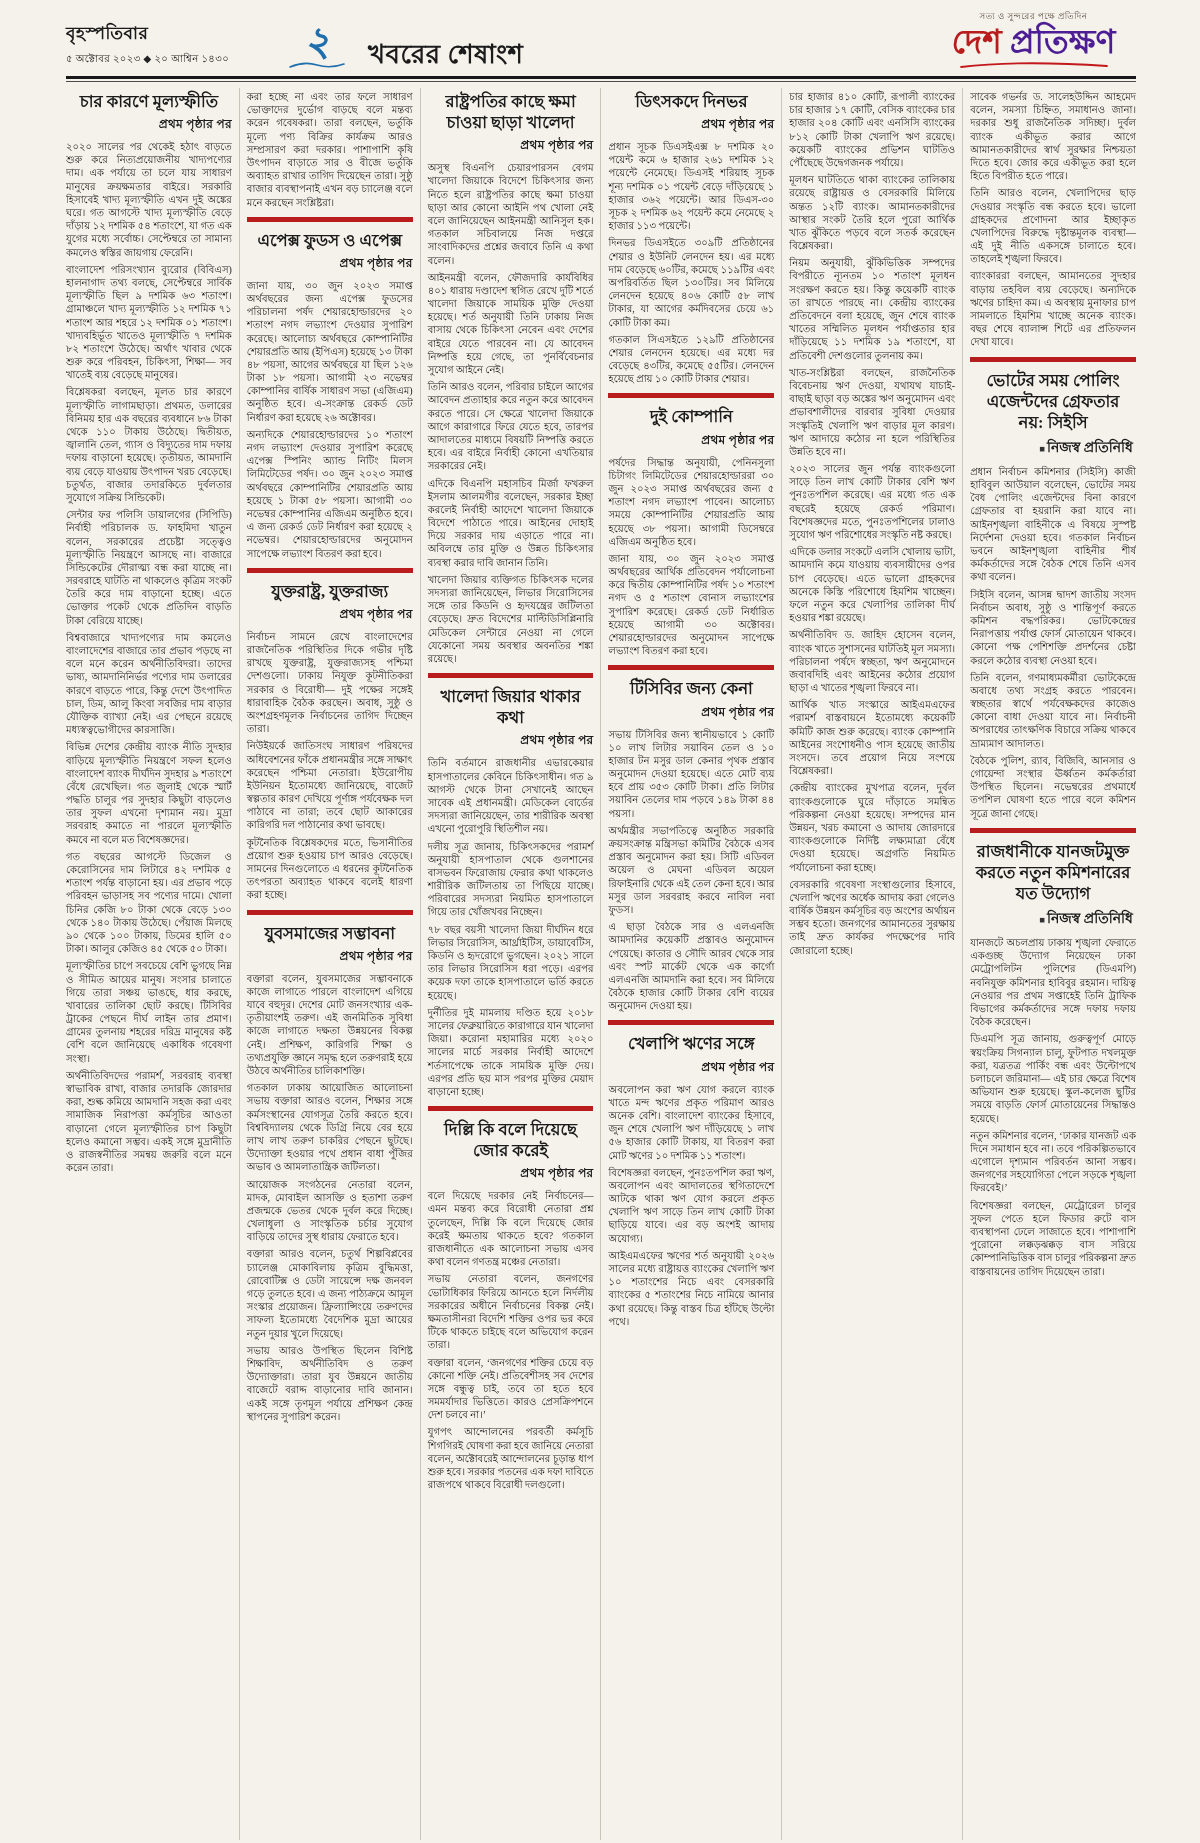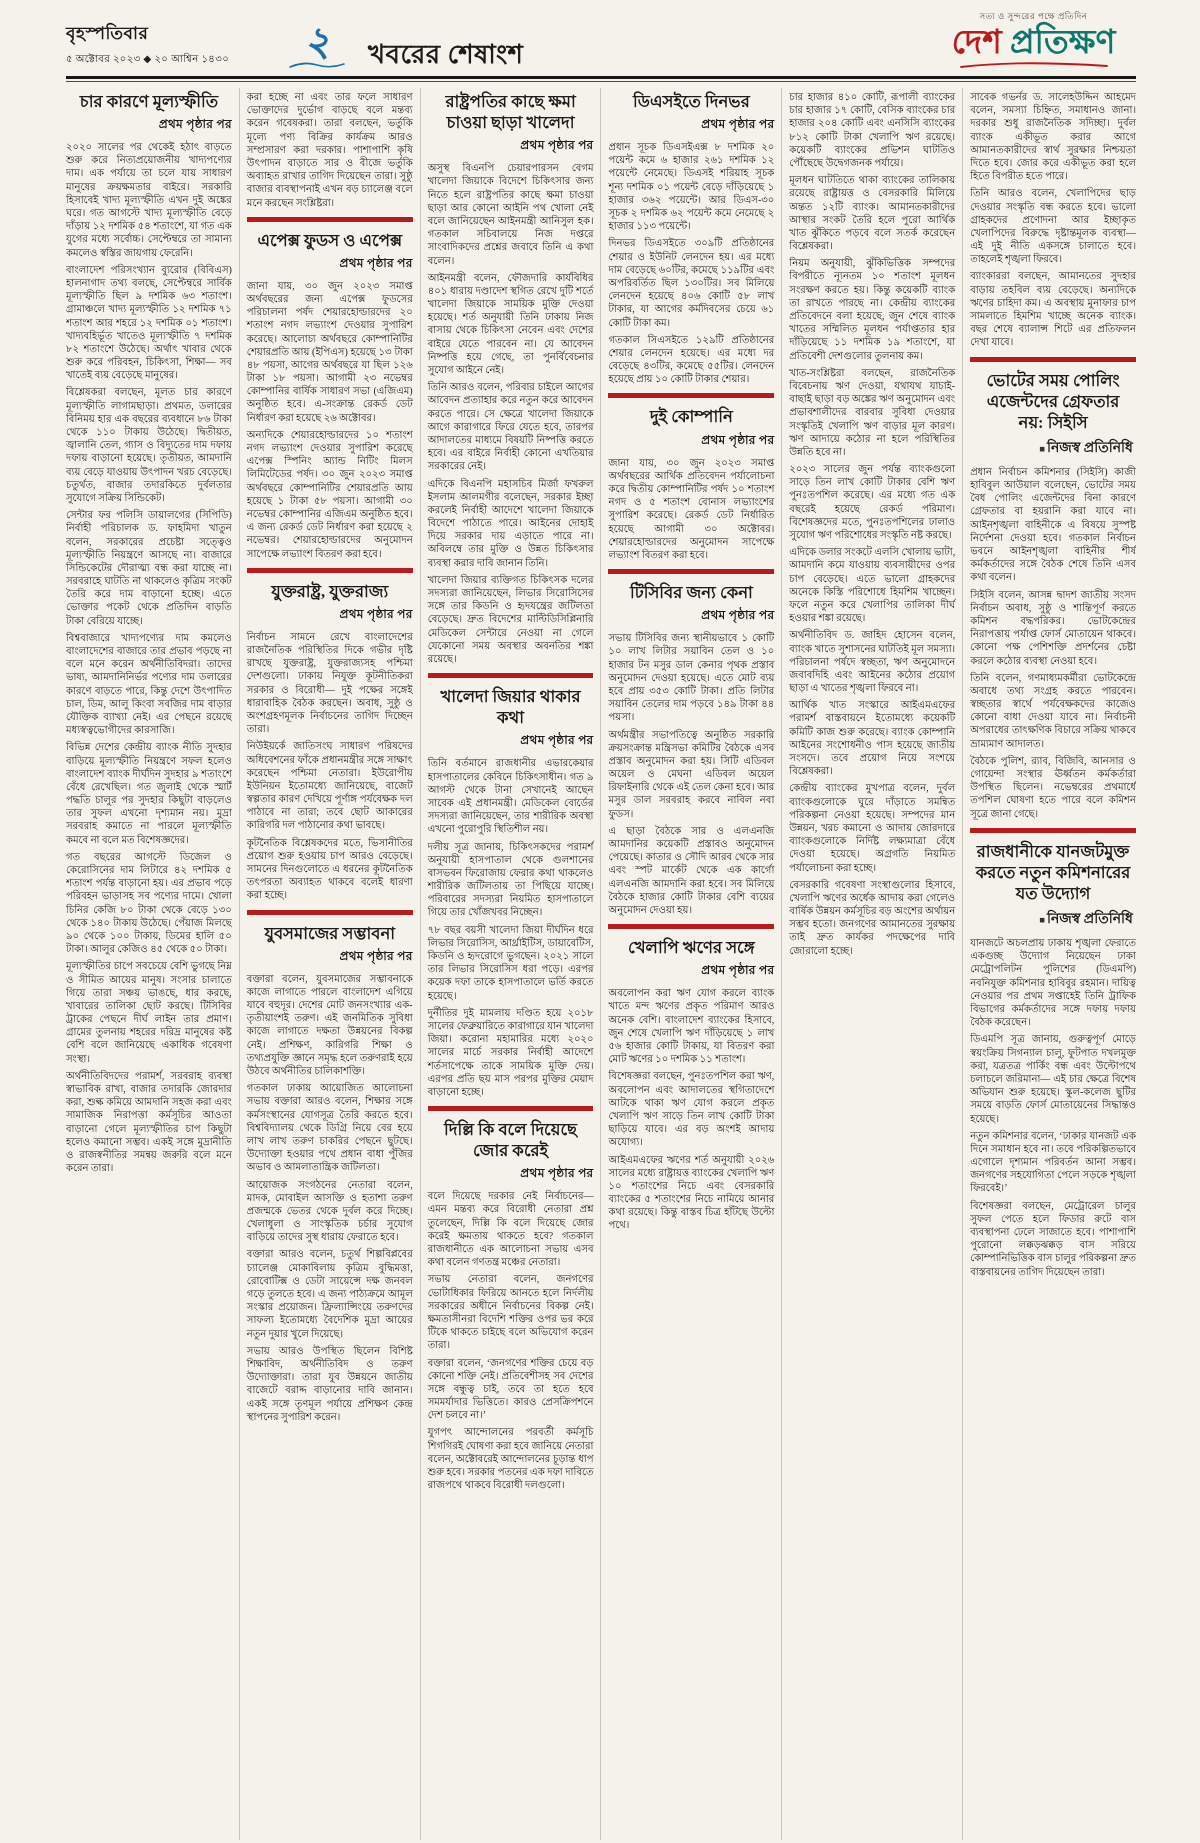--- a/index.html
+++ b/index.html
@@ -41,21 +41,21 @@
   .pagenum-swash { display: block; margin: -2px auto 0; }
   h1.section-title {
     font-size: 26px; line-height: 1; font-weight: bold;
     padding-bottom: 2px; letter-spacing: .5px; white-space: nowrap;
   }
   .hdr-spacer { flex: 1 1 auto; }
   .masthead { text-align: center; min-width: 205px; padding-bottom: 1px; }
   .masthead .tagline { font-size: 8.5px; color: #5a4a41; letter-spacing: .6px; margin-bottom: 2px; }
   .paper-name { font-size: 33px; line-height: 1; font-weight: bold; white-space: nowrap; }
   .paper-name .nm1 { color: #b91c1c; }
-  .paper-name .nm2 { color: #0f766e; }
+  .paper-name .nm2 { color: #4c1d95; }
   .paper-name-underline { display: block; margin: 3px auto 0; }
   
   main.cols {
     display: flex;
     margin-top: 9px;
     height: 1752px;
     overflow: hidden;
   }
   .col {
     flex: 1 1 0; min-width: 0;
@@ -181,29 +181,30 @@
           <h2 class="headline">দিল্লি কি বলে দিয়েছে জোর করেই</h2>
           <div class="kicker">প্রথম পৃষ্ঠার পর</div>
           <p class="body">বলে দিয়েছে দরকার নেই নির্বাচনের— এমন মন্তব্য করে বিরোধী নেতারা প্রশ্ন তুলেছেন, দিল্লি কি বলে দিয়েছে জোর করেই ক্ষমতায় থাকতে হবে? গতকাল রাজধানীতে এক আলোচনা সভায় এসব কথা বলেন গণতন্ত্র মঞ্চের নেতারা।</p>
           <p class="body">সভায় নেতারা বলেন, জনগণের ভোটাধিকার ফিরিয়ে আনতে হলে নির্দলীয় সরকারের অধীনে নির্বাচনের বিকল্প নেই। ক্ষমতাসীনরা বিদেশি শক্তির ওপর ভর করে টিকে থাকতে চাইছে বলে অভিযোগ করেন তারা।</p>
           <p class="body">বক্তারা বলেন, ‘জনগণের শক্তির চেয়ে বড় কোনো শক্তি নেই। প্রতিবেশীসহ সব দেশের সঙ্গে বন্ধুত্ব চাই, তবে তা হতে হবে সমমর্যাদার ভিত্তিতে। কারও প্রেসক্রিপশনে দেশ চলবে না।’</p>
           <p class="body">যুগপৎ আন্দোলনের পরবর্তী কর্মসূচি শিগগিরই ঘোষণা করা হবে জানিয়ে নেতারা বলেন, অক্টোবরেই আন্দোলনের চূড়ান্ত ধাপ শুরু হবে। সরকার পতনের এক দফা দাবিতে রাজপথে থাকবে বিরোধী দলগুলো।</p>
         </div>
       </div>
       <div class="col">
         <div class="blk">
-          <h2 class="headline">ডিএসইতে দিনভর</h2>
+          <h2 class="headline">ডিৎসকদে দিনভর</h2>
           <div class="kicker">প্রথম পৃষ্ঠার পর</div>
           <p class="body">প্রধান সূচক ডিএসইএক্স ৮ দশমিক ২০ পয়েন্ট কমে ৬ হাজার ২৬১ দশমিক ১২ পয়েন্টে নেমেছে। ডিএসই শরিয়াহ সূচক শূন্য দশমিক ০১ পয়েন্ট বেড়ে দাঁড়িয়েছে ১ হাজার ৩৬২ পয়েন্টে। আর ডিএস-৩০ সূচক ২ দশমিক ৬২ পয়েন্ট কমে নেমেছে ২ হাজার ১১৩ পয়েন্টে।</p>
           <p class="body">দিনভর ডিএসইতে ৩০৯টি প্রতিষ্ঠানের শেয়ার ও ইউনিট লেনদেন হয়। এর মধ্যে দাম বেড়েছে ৬০টির, কমেছে ১১৯টির এবং অপরিবর্তিত ছিল ১৩০টির। সব মিলিয়ে লেনদেন হয়েছে ৪০৬ কোটি ৫৮ লাখ টাকার, যা আগের কর্মদিবসের চেয়ে ৬১ কোটি টাকা কম।</p>
           <p class="body">গতকাল সিএসইতে ১২৯টি প্রতিষ্ঠানের শেয়ার লেনদেন হয়েছে। এর মধ্যে দর বেড়েছে ৪৩টির, কমেছে ৫৫টির। লেনদেন হয়েছে প্রায় ১০ কোটি টাকার শেয়ার।</p>
         </div>
         <div class="blk">
           <h2 class="headline">দুই কোম্পানি</h2>
           <div class="kicker">প্রথম পৃষ্ঠার পর</div>
+          <p class="body">পর্ষদের সিদ্ধান্ত অনুযায়ী, পেনিনসুলা চিটাগং লিমিটেডের শেয়ারহোল্ডাররা ৩০ জুন ২০২৩ সমাপ্ত অর্থবছরের জন্য ৫ শতাংশ নগদ লভ্যাংশ পাবেন। আলোচ্য সময়ে কোম্পানিটির শেয়ারপ্রতি আয় হয়েছে ৩৮ পয়সা। আগামী ডিসেম্বরে এজিএম অনুষ্ঠিত হবে।</p>
           <p class="body">জানা যায়, ৩০ জুন ২০২৩ সমাপ্ত অর্থবছরের আর্থিক প্রতিবেদন পর্যালোচনা করে দ্বিতীয় কোম্পানিটির পর্ষদ ১০ শতাংশ নগদ ও ৫ শতাংশ বোনাস লভ্যাংশের সুপারিশ করেছে। রেকর্ড ডেট নির্ধারিত হয়েছে আগামী ৩০ অক্টোবর। শেয়ারহোল্ডারদের অনুমোদন সাপেক্ষে লভ্যাংশ বিতরণ করা হবে।</p>
         </div>
         <div class="blk">
           <h2 class="headline">টিসিবির জন্য কেনা</h2>
           <div class="kicker">প্রথম পৃষ্ঠার পর</div>
           <p class="body">সভায় টিসিবির জন্য স্থানীয়ভাবে ১ কোটি ১০ লাখ লিটার সয়াবিন তেল ও ১০ হাজার টন মসুর ডাল কেনার পৃথক প্রস্তাব অনুমোদন দেওয়া হয়েছে। এতে মোট ব্যয় হবে প্রায় ৩৫৩ কোটি টাকা। প্রতি লিটার সয়াবিন তেলের দাম পড়বে ১৪৯ টাকা ৪৪ পয়সা।</p>
           <p class="body">অর্থমন্ত্রীর সভাপতিত্বে অনুষ্ঠিত সরকারি ক্রয়সংক্রান্ত মন্ত্রিসভা কমিটির বৈঠকে এসব প্রস্তাব অনুমোদন করা হয়। সিটি এডিবল অয়েল ও মেঘনা এডিবল অয়েল রিফাইনারি থেকে এই তেল কেনা হবে। আর মসুর ডাল সরবরাহ করবে নাবিল নবা ফুডস।</p>
           <p class="body">এ ছাড়া বৈঠকে সার ও এলএনজি আমদানির কয়েকটি প্রস্তাবও অনুমোদন পেয়েছে। কাতার ও সৌদি আরব থেকে সার এবং স্পট মার্কেট থেকে এক কার্গো এলএনজি আমদানি করা হবে। সব মিলিয়ে বৈঠকে হাজার কোটি টাকার বেশি ব্যয়ের অনুমোদন দেওয়া হয়।</p>
         </div>
         <div class="blk">

